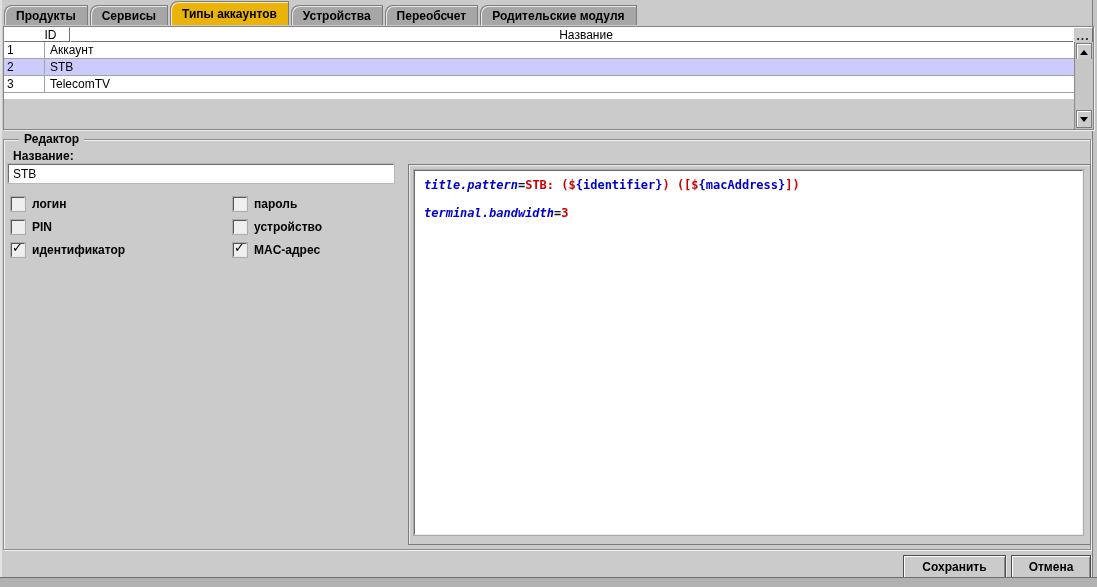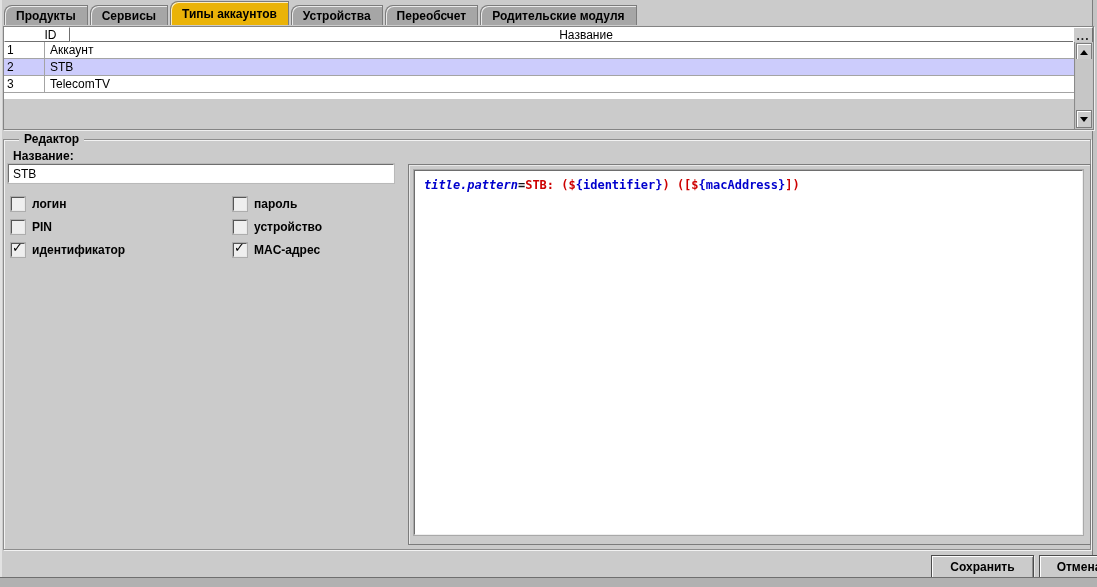--- a/index.html
+++ b/index.html
@@ -123,21 +123,21 @@
   .seg-op{color:#14141c;}
   .seg-val{color:#cd0000;}
   .seg-var{color:#0000cd;}
 
   
   .btn{
     position:absolute;top:555px;height:22px;background:#cbcbcb;
     border:1px solid #4c4c4c;
     box-shadow:inset 1px 1px 0 #fdfdfd, inset -1px -1px 0 #8e8e8e, 1px 1px 0 #e8e8e8;
     font-weight:bold;font-size:12px;display:flex;align-items:center;justify-content:center;
-    cursor:pointer;font-family:"Liberation Sans","DejaVu Sans",sans-serif;margin-left:28px;
+    cursor:pointer;font-family:"Liberation Sans","DejaVu Sans",sans-serif;
   }
   #save-button{left:903px;width:101px;}
   #cancel-button{left:1011px;width:78px;}
 </style>
 </head>
 <body>
 
 <div class="window">
 
   <div class="edge-left"></div>
@@ -230,19 +230,20 @@
           <span class="mark">✓</span>
         </span>
         <span class="cbx-label">MAC-адрес</span>
       </div>
     </div>
 
   <div class="tab-content"></div>
   <div class="config-editor" id="config-editor">
       <div class="cfg-line"><span class="seg-key">title.pattern</span><span class="seg-op">=</span><span class="seg-val">STB: ($</span><span class="seg-var">{identifier}</span><span class="seg-val">) ([$</span><span class="seg-var">{macAddress}</span><span class="seg-val">])</span></div>
       <div class="cfg-line">&nbsp;</div>
+      <div class="cfg-line"><span class="seg-key">terminal.bandwidth</span><span class="seg-op">=</span><span class="seg-val">3</span></div>
     </div>
 
   <div class="btn" id="save-button">Сохранить</div>
   <div class="btn" id="cancel-button">Отмена</div>
 
   <div class="bottom-strip"></div>
 </div>
 
 </body></html>

